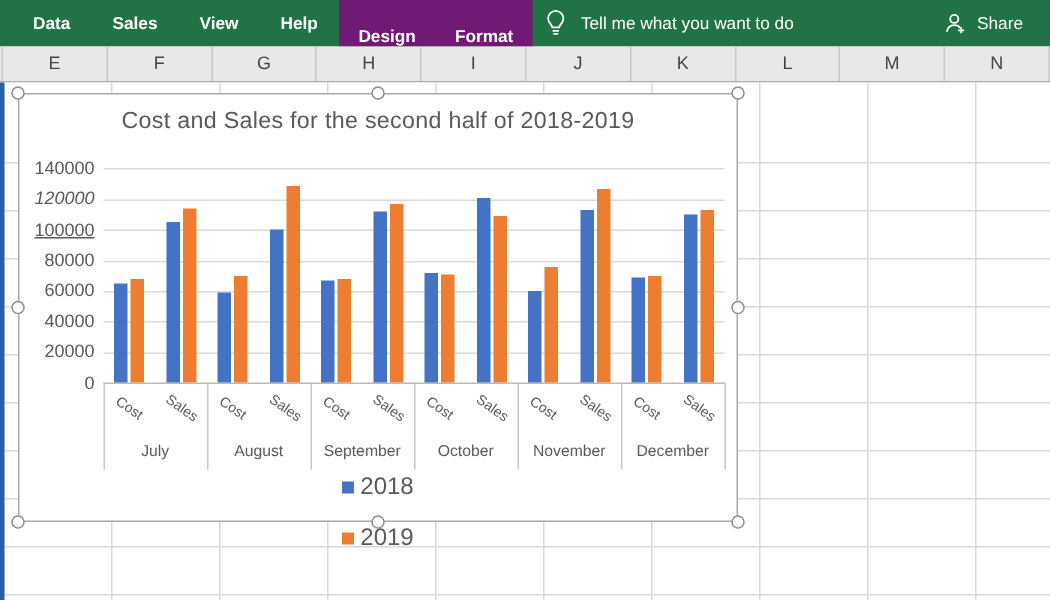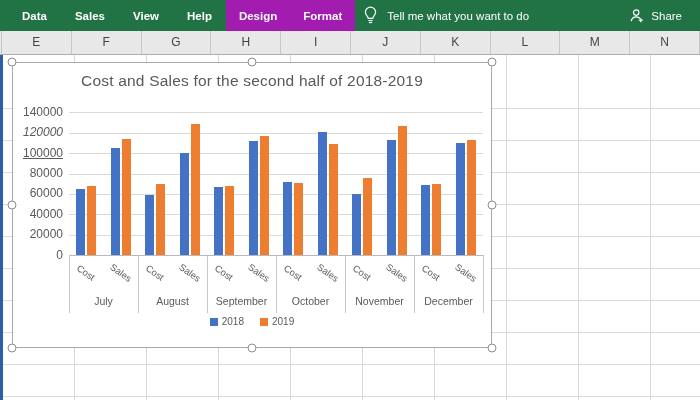--- a/index.html
+++ b/index.html
@@ -7,21 +7,21 @@
     width:700px;height:400px;position:relative;overflow:hidden;background:#fff;
     font-family:"Liberation Sans",sans-serif;
   }
   
   .ribbon{
     position:absolute;top:0;left:0;width:700px;height:31px;background:#217346;
     display:flex;align-items:stretch;color:#fff;font-size:11.5px;
   }
   .tabs-main,.tabs-contextual{display:flex;align-items:stretch;height:100%;}
   .tabs-main{padding-left:8px;}
-  .tabs-contextual{background:#a21caf;}
+  .tabs-contextual{background:#701a75;align-items:flex-end;}
   .ribbon-tab{display:flex;align-items:center;padding:0 14px;cursor:default;white-space:nowrap;font-weight:bold;}
   .tabs-contextual .ribbon-tab{padding:0 13px;}
   .tellme{display:flex;align-items:center;gap:9px;margin-left:8px;white-space:nowrap;justify-content:space-between;}
   .share{margin-left:auto;display:flex;align-items:center;gap:6px;margin-right:18px;white-space:nowrap;}
   
   .colheaders{
     position:absolute;top:31px;left:0;width:700px;height:24px;background:#E8E8E8;
     border-bottom:1px solid #ADADAD;display:flex;box-sizing:border-box;
   }
   .colheader-stub{width:2px;border-right:1px solid #C6C6C6;box-sizing:border-box;}
@@ -48,21 +48,21 @@
   .chart-axis{position:absolute;left:56px;width:414px;height:1px;background:#B9B9B9;}
   .group-sep{position:absolute;width:1px;height:58px;top:192px;background:#C6C6C6;}
   .bar{position:absolute;}
   .subcat-label{
     position:absolute;width:60px;text-align:center;font-size:9.5px;color:#595959;
     transform:rotate(35deg);
   }
   .month-label{position:absolute;top:232px;width:69px;text-align:center;font-size:10.5px;color:#595959;}
   .legend{
     position:absolute;top:253px;left:0;width:100%;display:flex;justify-content:center;
-    align-items:center;gap:16px;font-size:10px;color:#595959;
+    align-items:center;gap:16px;font-size:16px;color:#595959;flex-direction:column;
   }
   .legend-item{display:flex;align-items:center;gap:4px;}
   .legend-swatch{width:8px;height:8px;display:inline-block;}
   
   .handle{
     position:absolute;width:9px;height:9px;border-radius:50%;background:#fff;
     border:1.5px solid #8C8C8C;box-sizing:border-box;transform:translate(-50%,-50%);z-index:5;
   }
 </style>
 </head>

